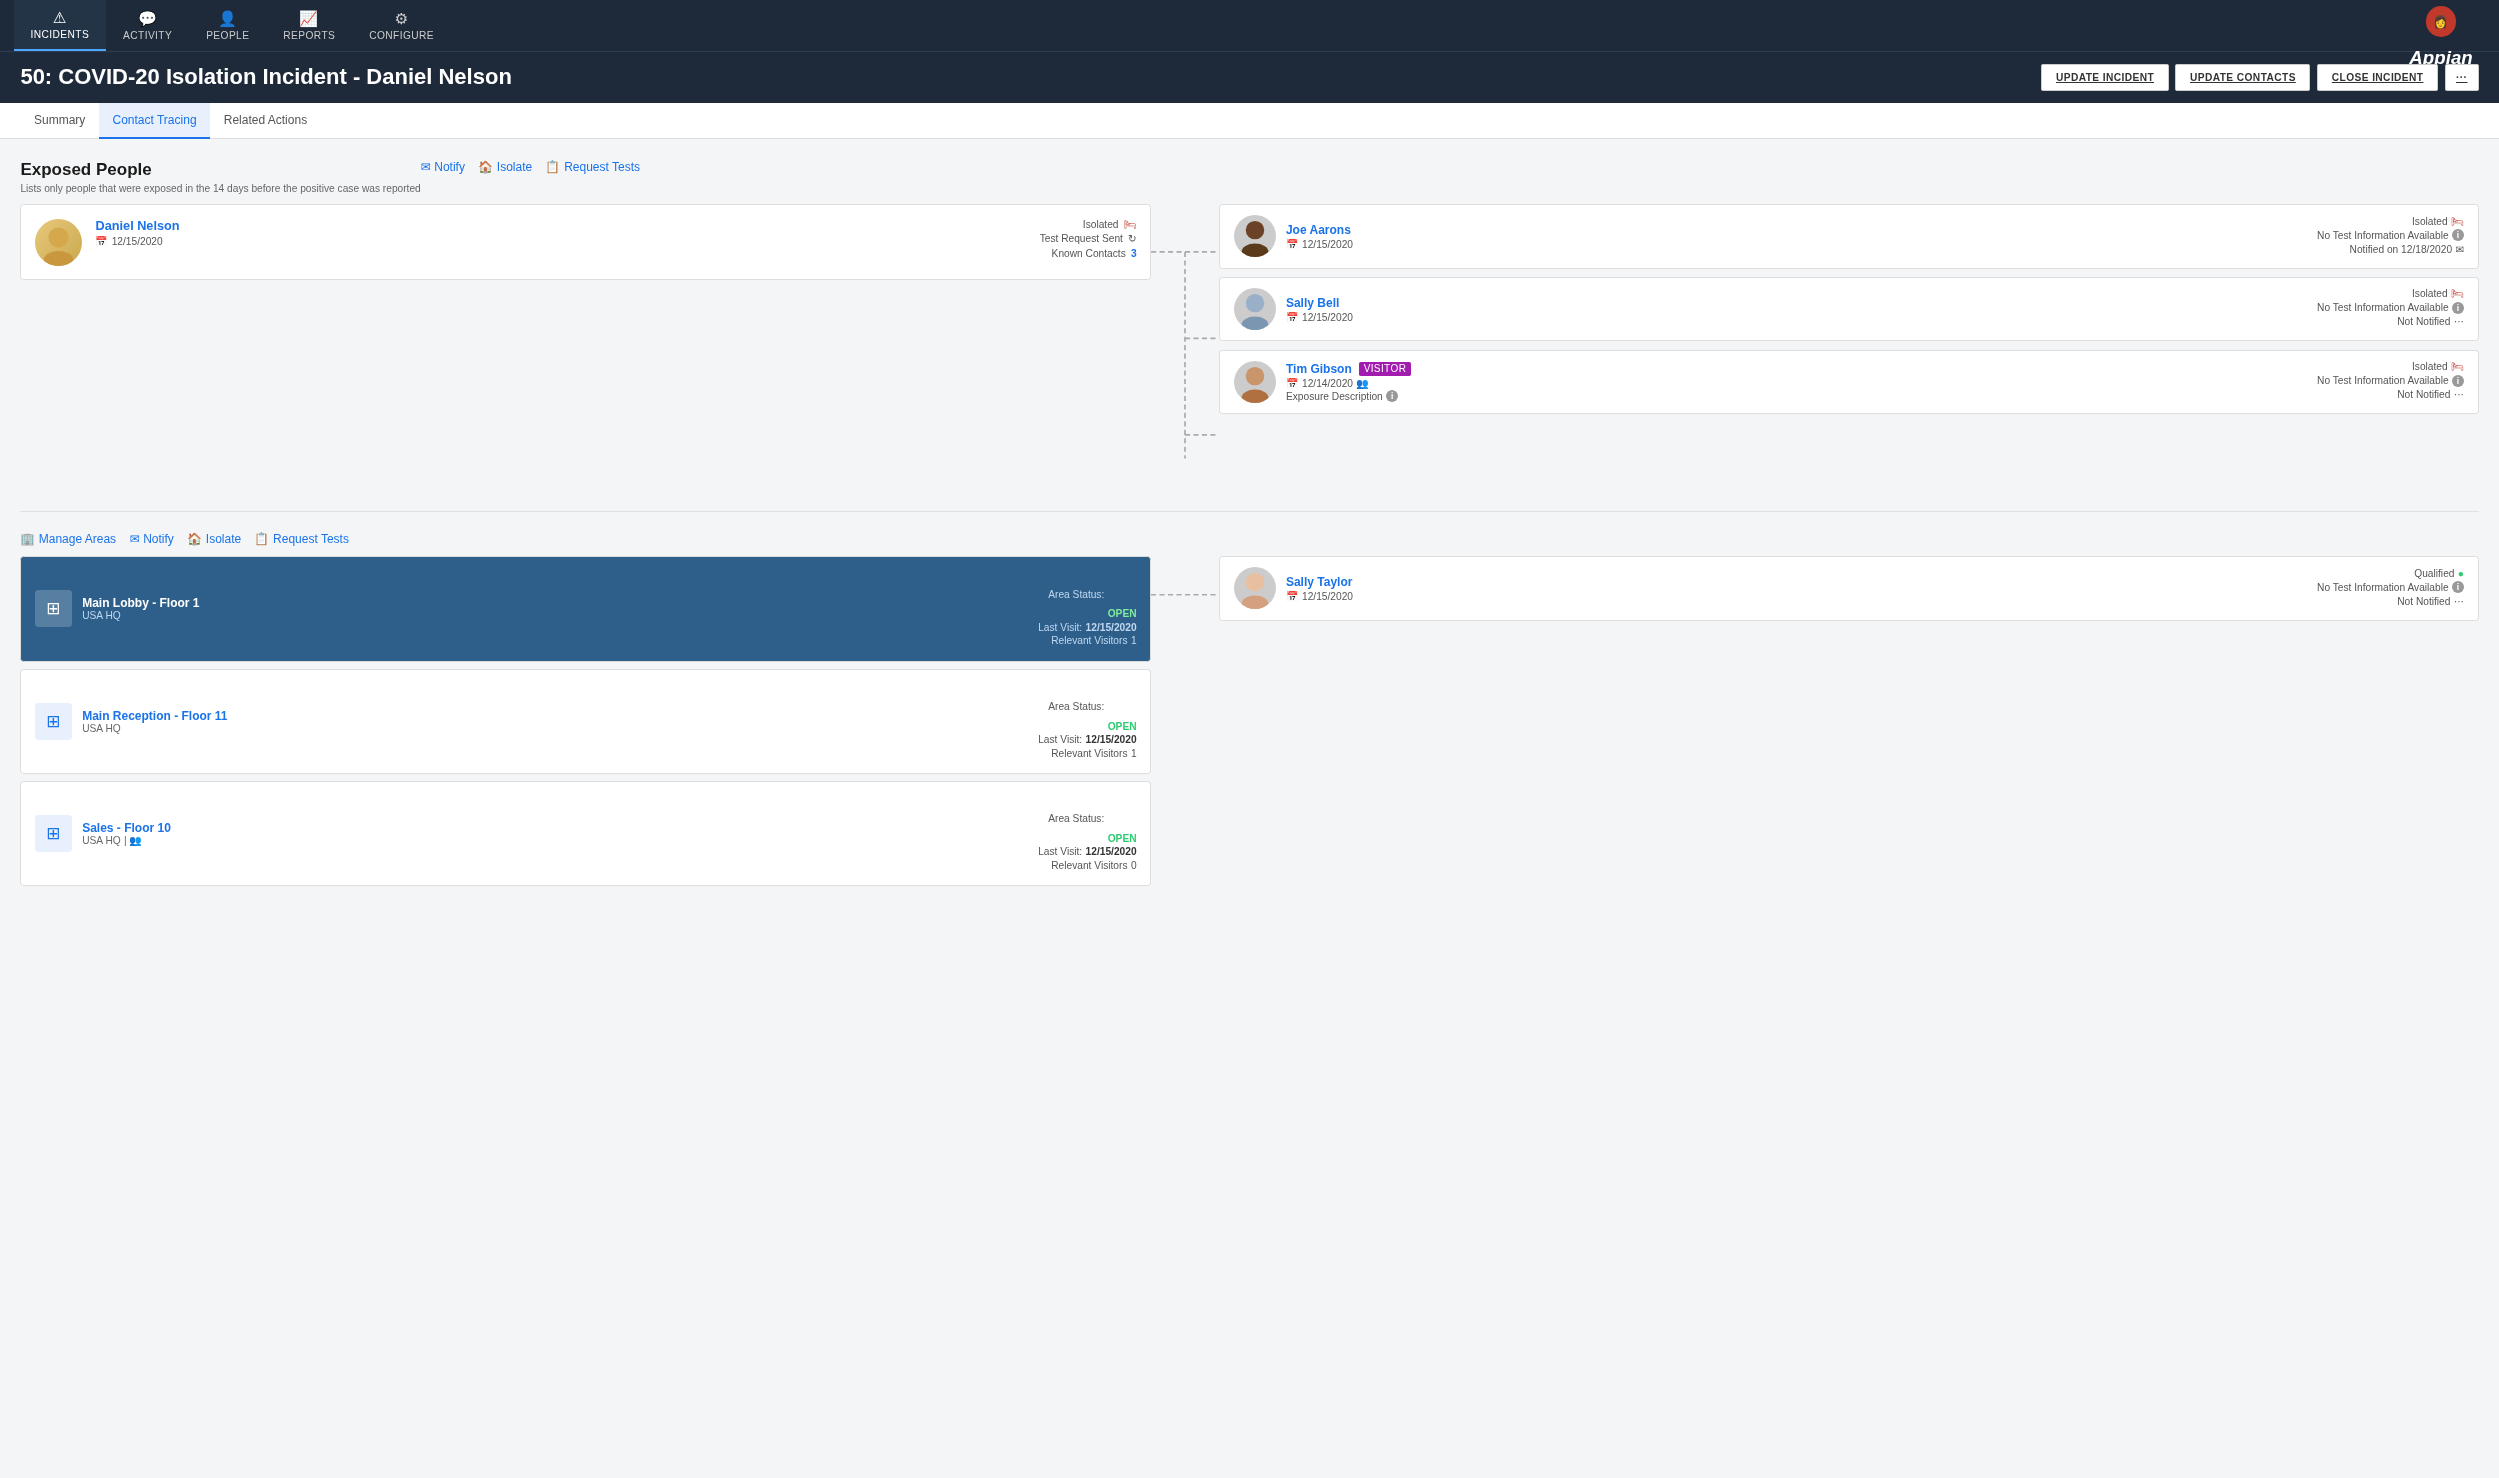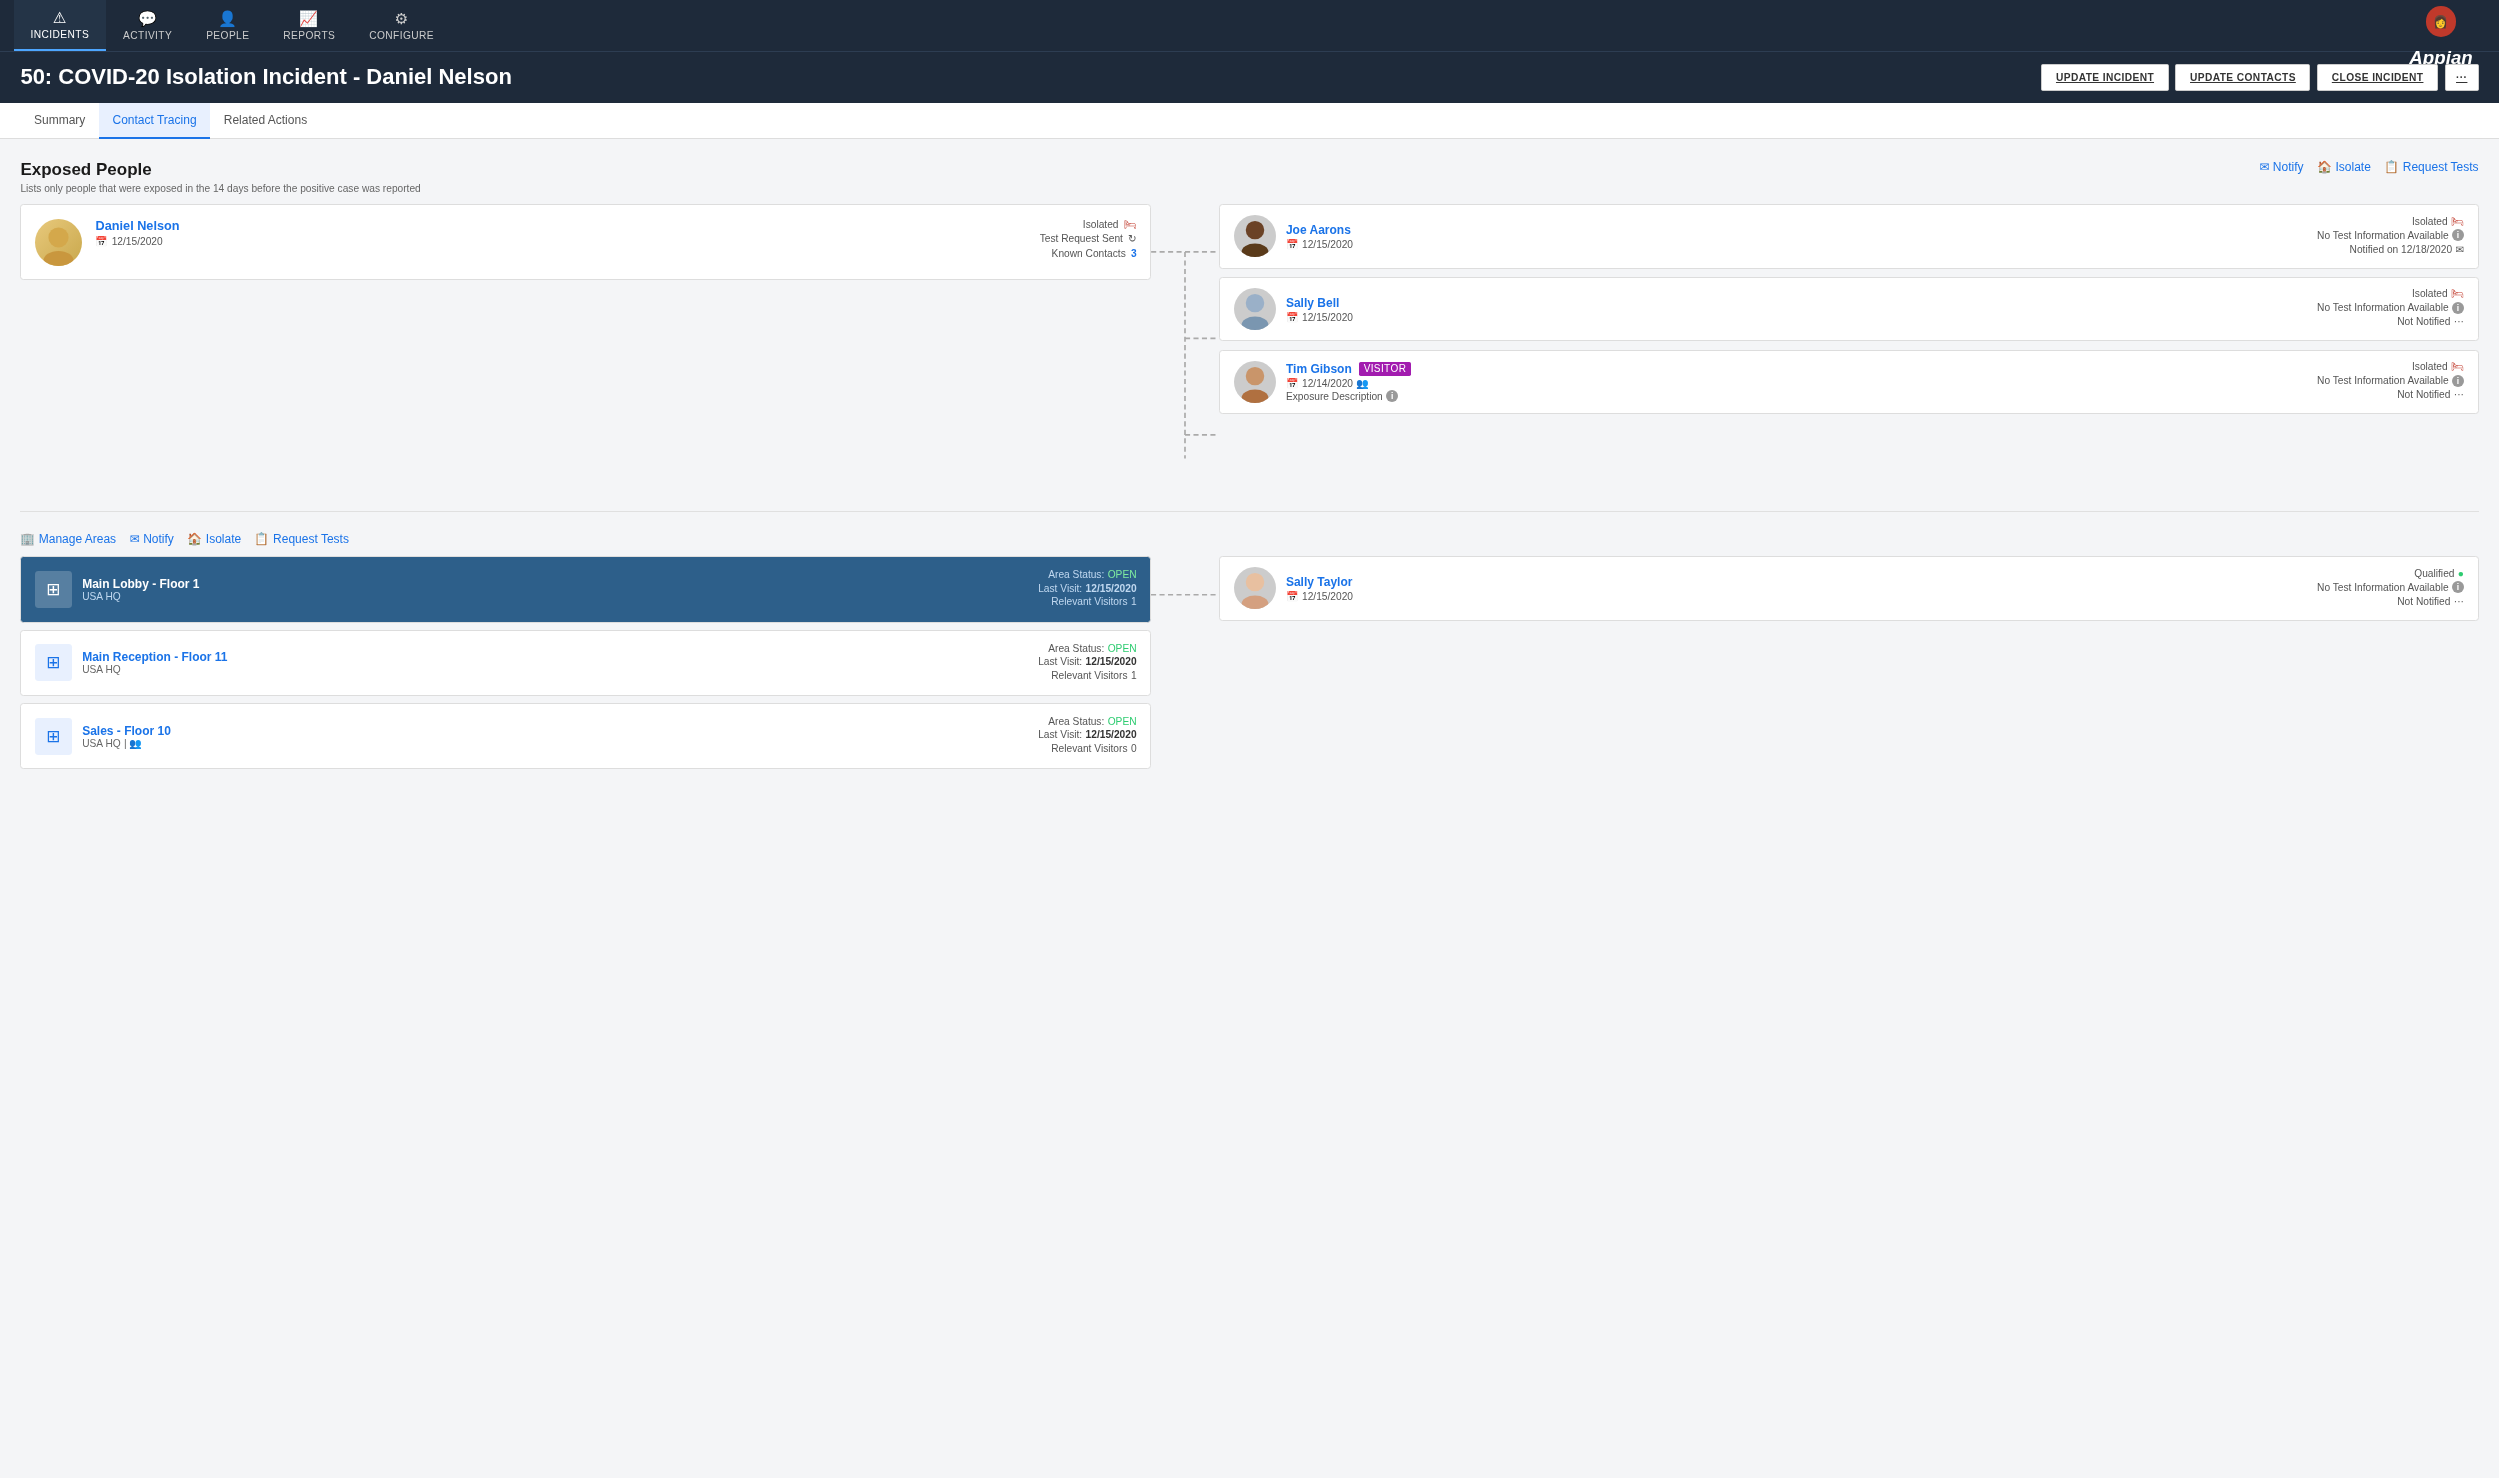--- a/index.html
+++ b/index.html
@@ -58,21 +58,21 @@
       padding: 10.2px 13.6px; cursor: pointer; font-size: 12px; color: #555;
       border-bottom: 2.5px solid transparent; margin-bottom: -0.8px;
     }
     .tab-item.active { color: #1a73e8; border-bottom-color: #1a73e8; font-weight: 500; background: #e8f0fe; }
 
     
     .main-content { padding: 20.4px; }
 
     
     .section { margin-bottom: 27px; }
-    .section-header { display: flex; align-items: flex-start; justify-content: space-between; margin-bottom: 10.2px; }
+    .section-header { display: flex; align-items: flex-start; margin-bottom: 10.2px; }
     .section-title-group {}
     .section-title { font-size: 17px; font-weight: 600; color: #1a1a1a; }
     .section-subtitle { font-size: 10.2px; color: #666; margin-top: 3.4px; }
     .section-actions { display: flex; gap: 13.6px; align-items: center; font-size: 12px; }
     .action-link { color: #1a73e8; cursor: pointer; display: flex; align-items: center; gap: 3.4px; text-decoration: none; }
 
     
     .person-card {
       background: #fff; border: 0.8px solid #ddd; border-radius: 3.4px;
       padding: 13.6px; display: flex; align-items: flex-start; gap: 13.6px;
@@ -122,21 +122,21 @@
       width: 37px; height: 37px; background: rgba(255,255,255,0.2); border-radius: 3.4px;
       display: flex; align-items: center; justify-content: center; font-size: 17px; flex-shrink: 0;
     }
     .area-card:not(.active-area) .area-icon { background: #e8f0fe; color: #1a73e8; }
     .area-info { flex: 1; }
     .area-name { color: #1a73e8; font-weight: 600; font-size: 12px; }
     .area-sub { font-size: 10.2px; color: #666; display: flex; align-items: center; gap: 3.4px; }
     .area-stats { text-align: right; font-size: 10.2px; color: #555; }
     .area-card.active-area .area-stats { color: #c0d8f0; }
     .area-stats .stat-row { display: flex; align-items: center; justify-content: flex-end; gap: 3.4px; margin-bottom: 2.5px; }
-    .status-open { color: #2ecc71; font-weight: normal; }
+    .status-open { color: #2ecc71; font-weight: bold; margin-top: 39px; }
     .area-card.active-area .status-open { color: #7feba0; }
     .date-bold { font-weight: bold; }
 
     
     .section-divider { border: none; border-top: 0.8px solid #e0e0e0; margin: 20.4px 0; }
 
     
     .av-daniel { background: linear-gradient(135deg, #e8c97c, #c9a84c); }
 
     

